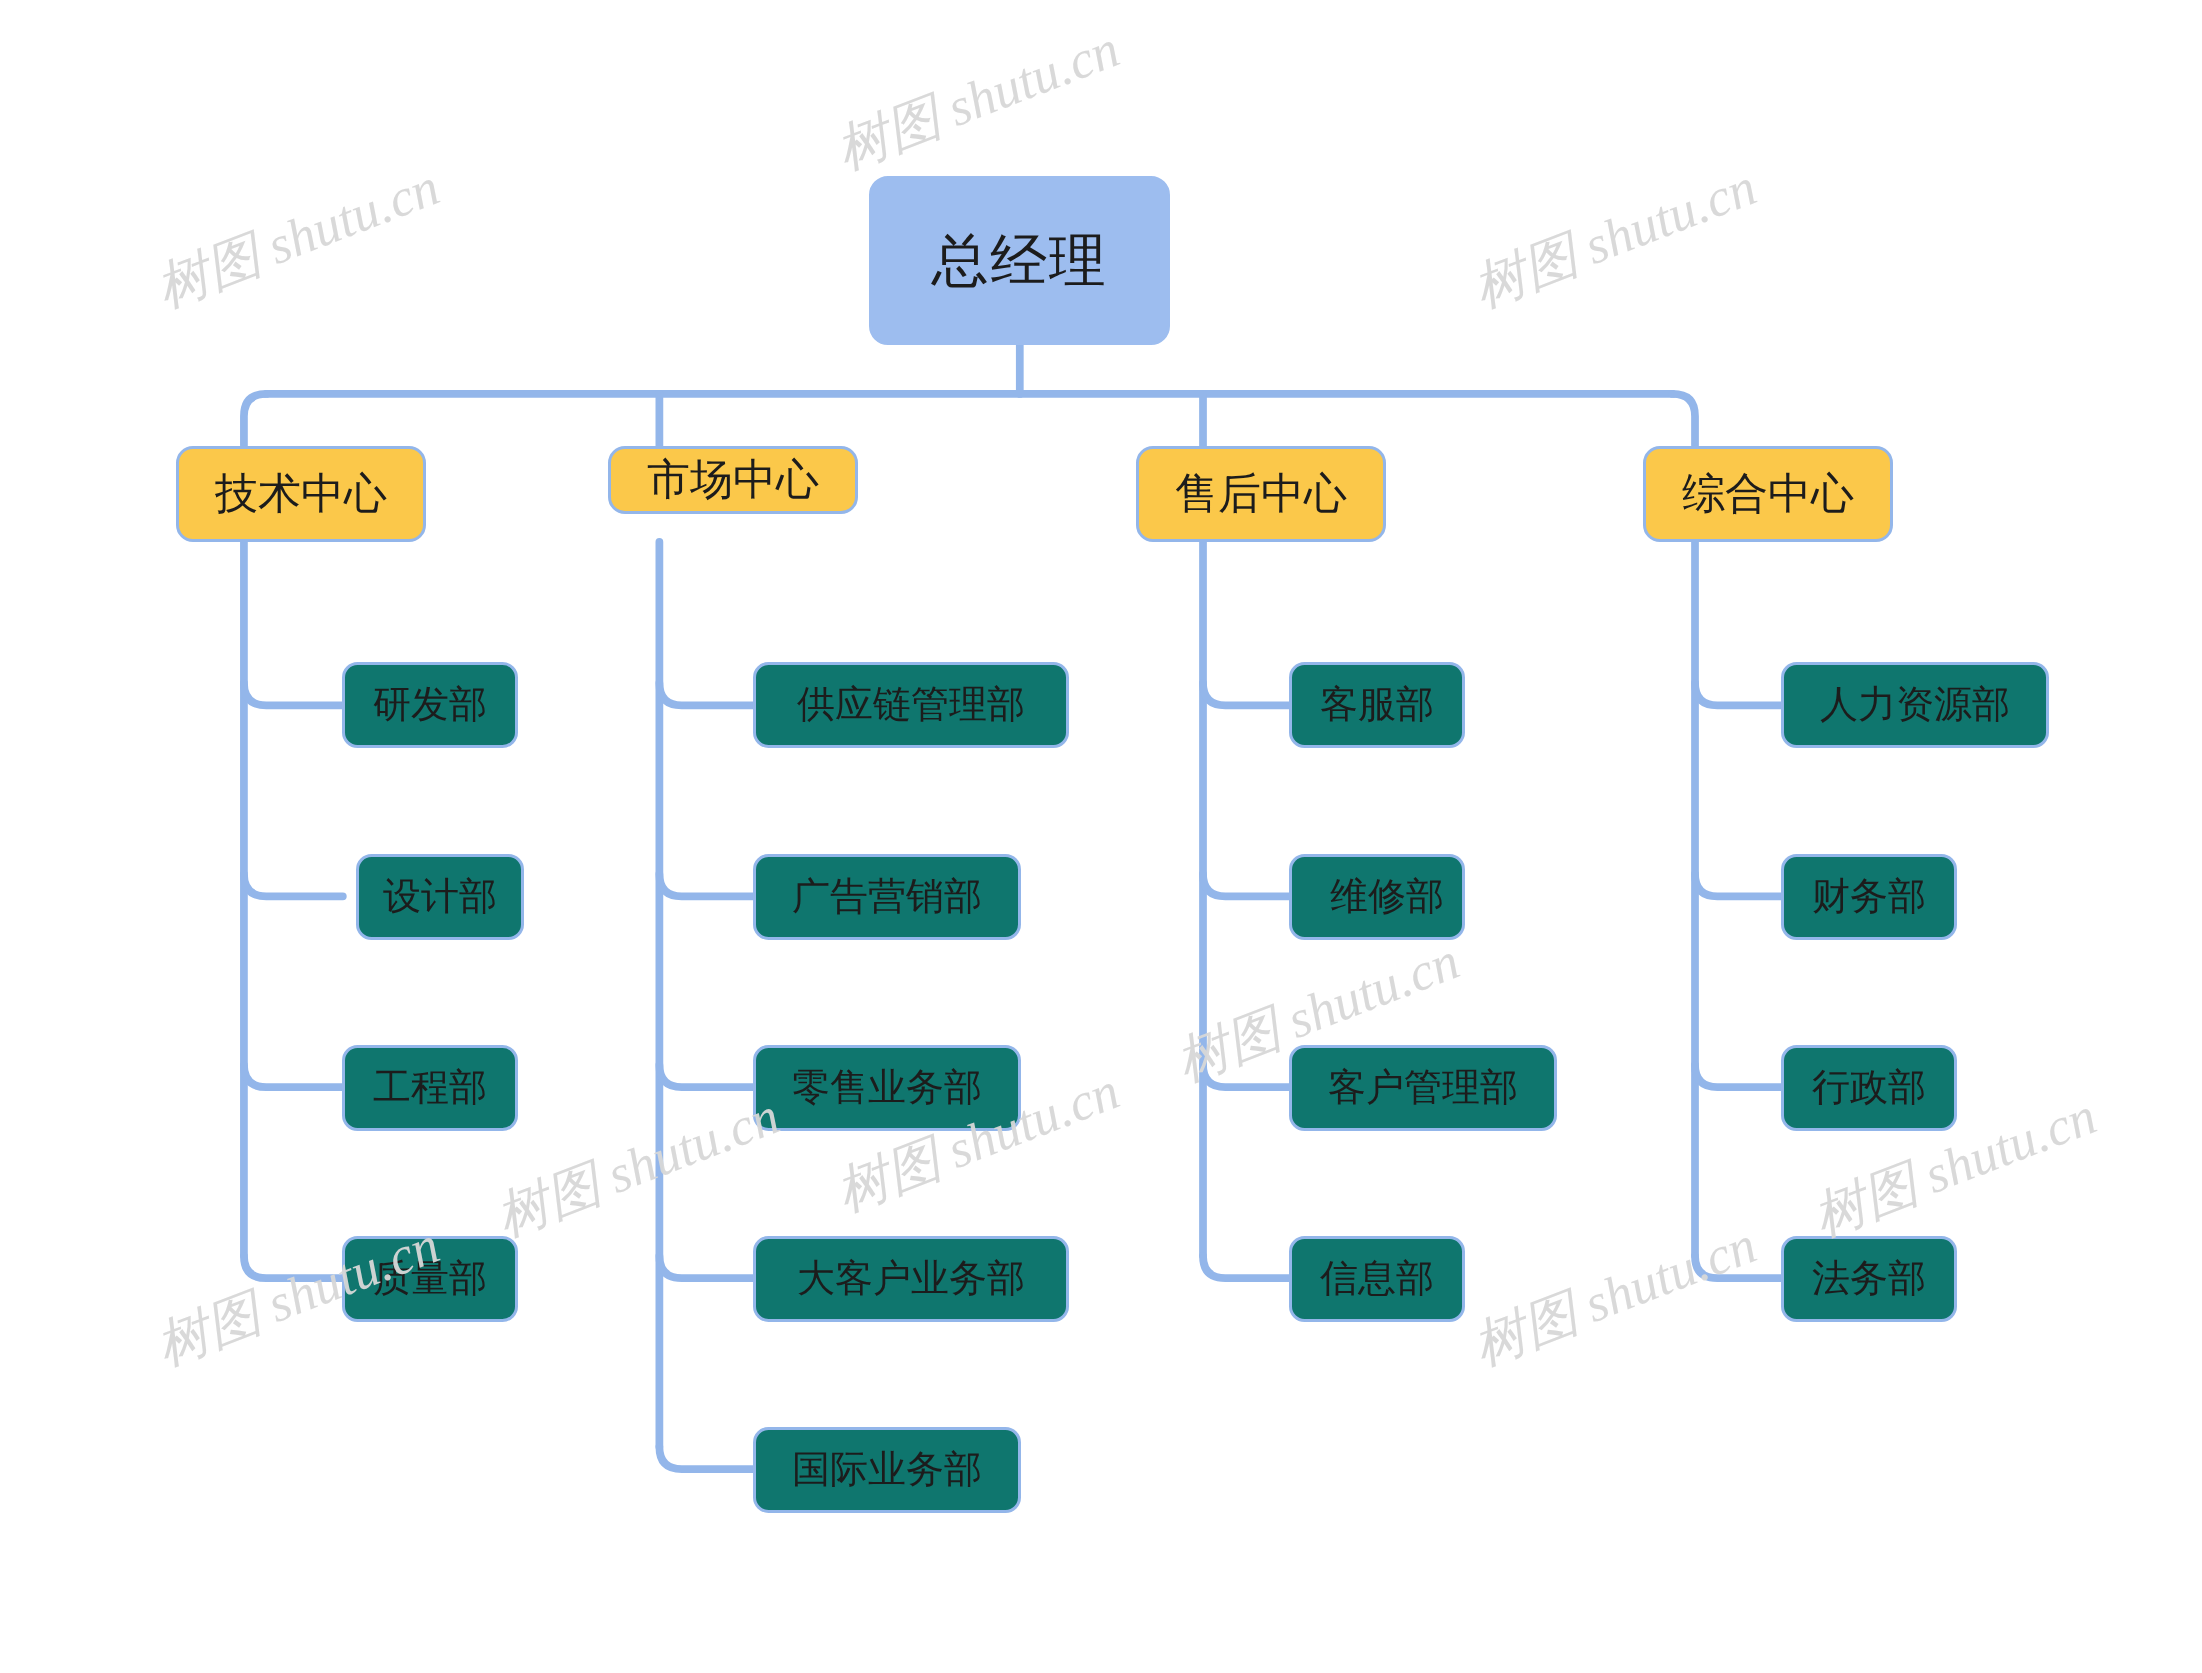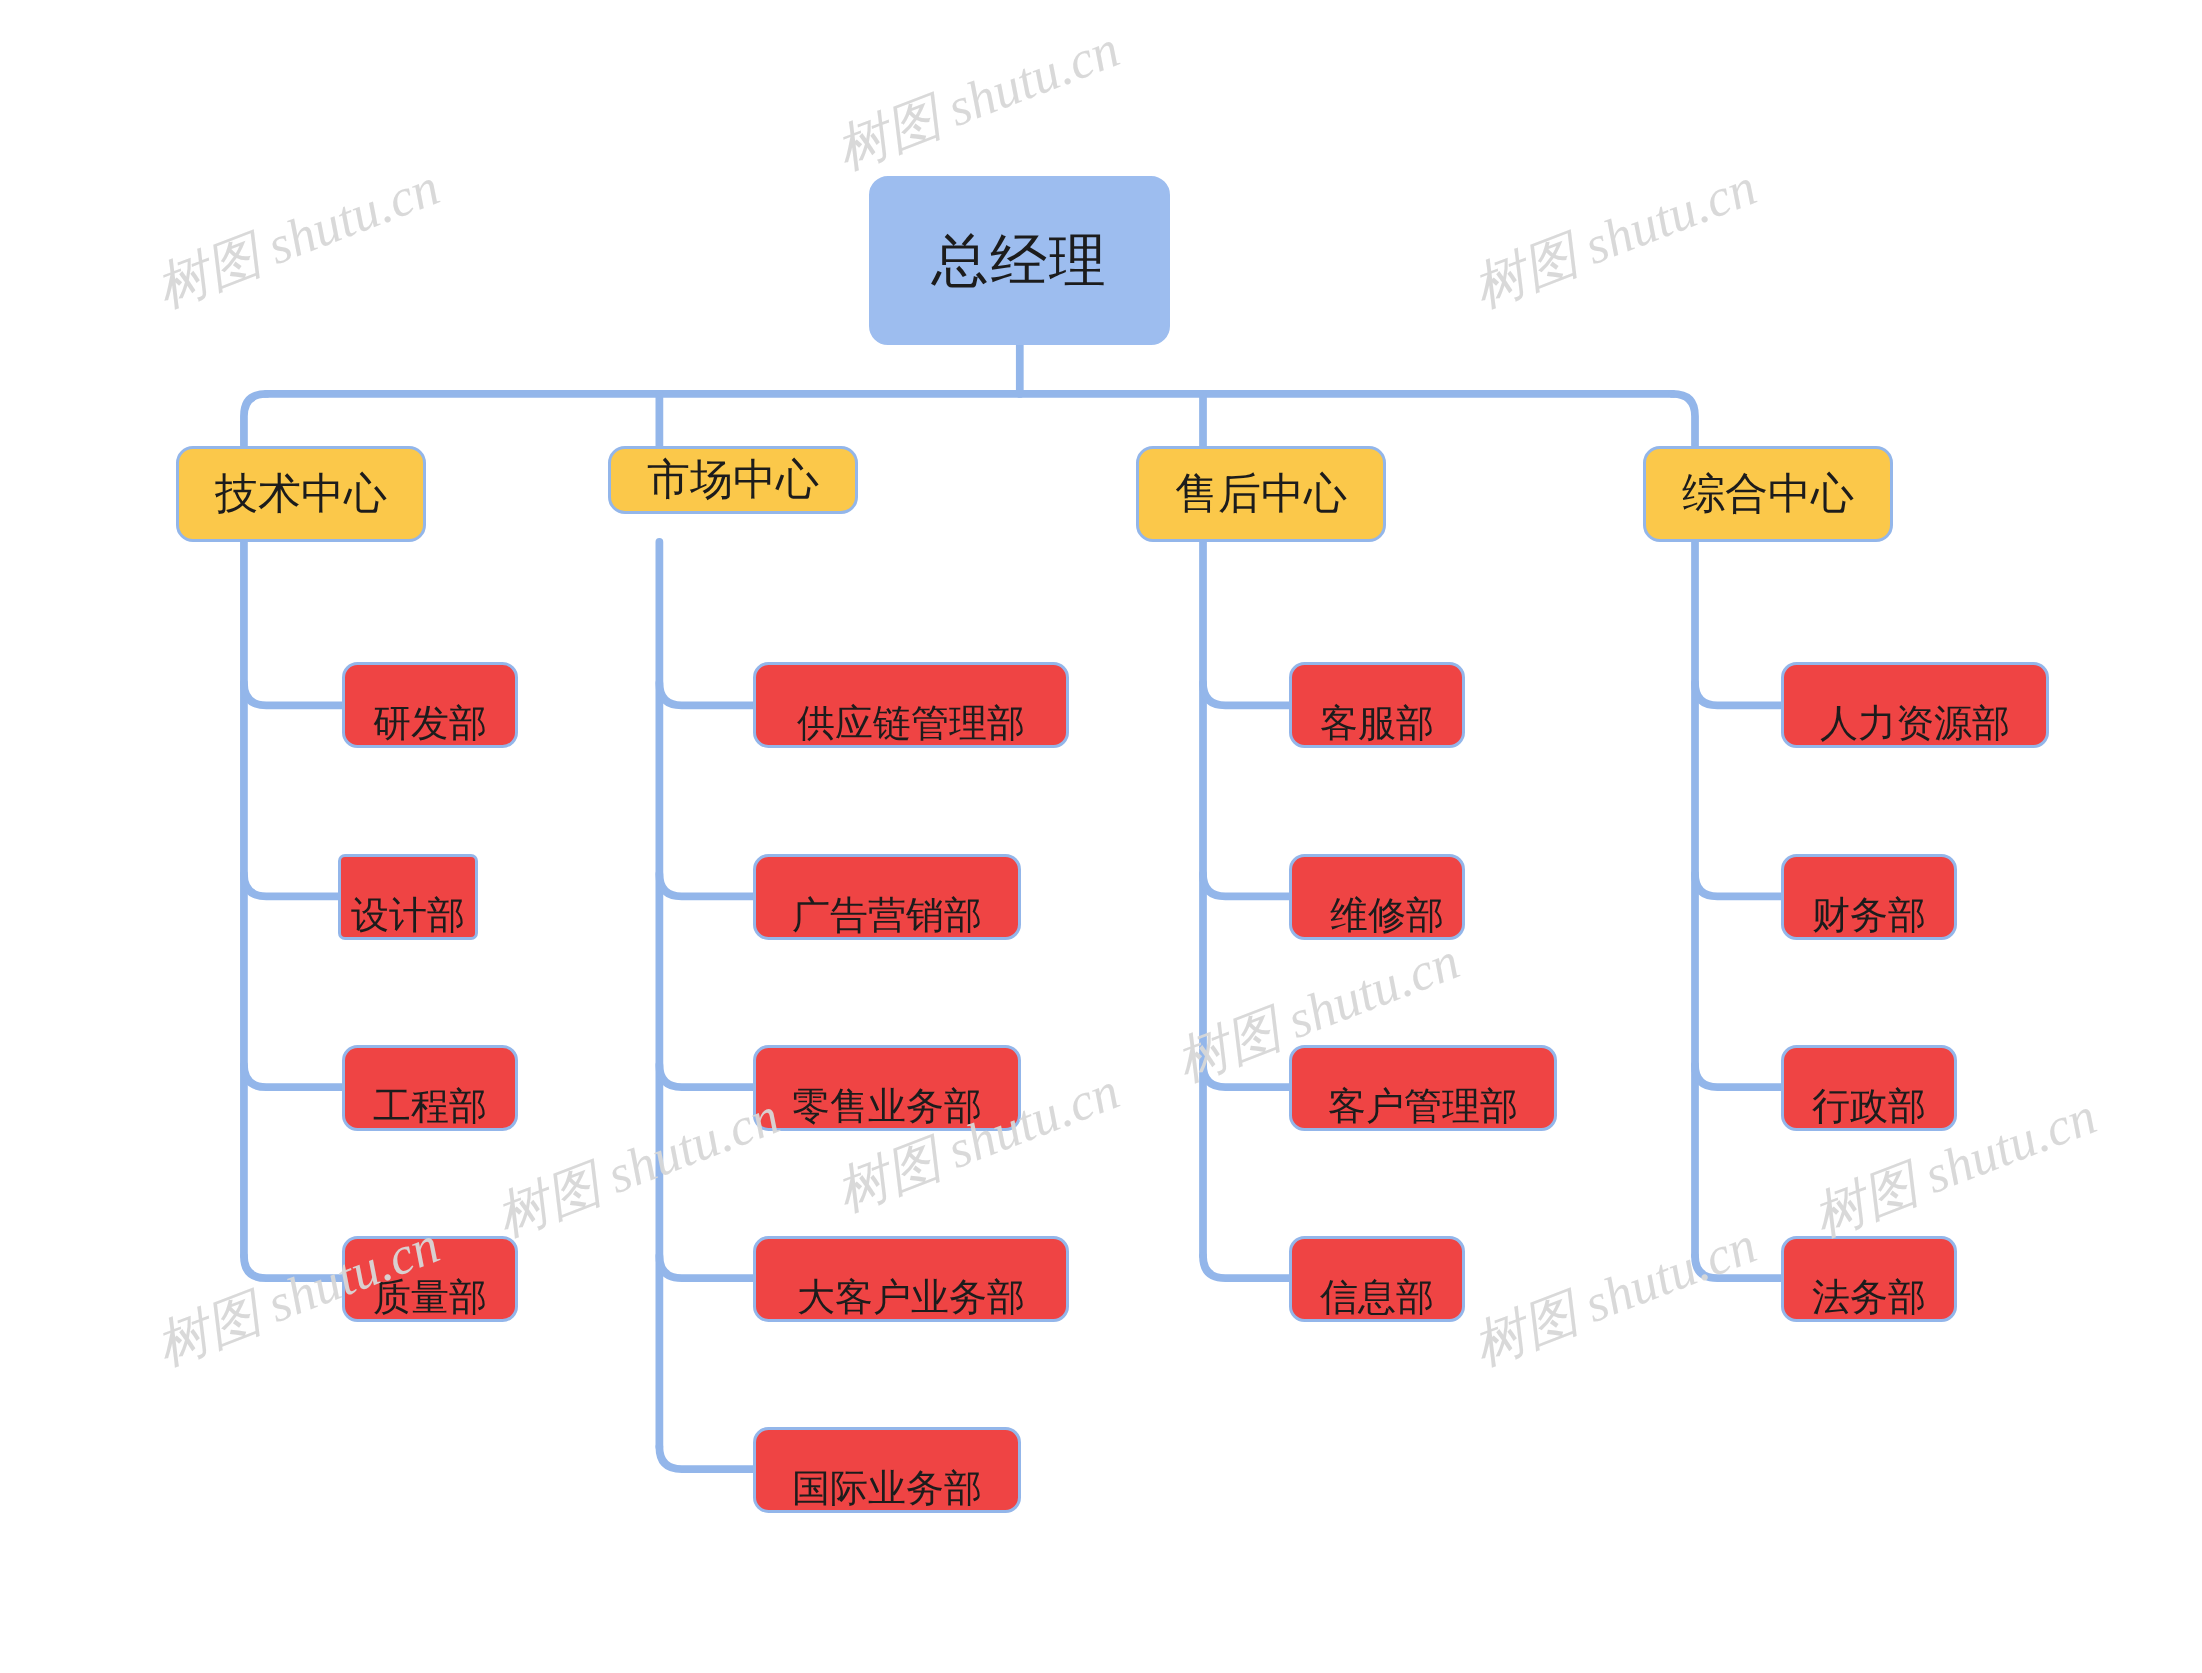--- a/index.html
+++ b/index.html
@@ -70,24 +70,23 @@
     border-radius: 19px;
     font-size: 57px;
     letter-spacing: 1.7px;
   }
   .node.center {
     background: #FBC84A;
     border-radius: 17px;
     font-size: 43px;
   }
   .node.leaf {
-    background: #ef4444;
+    background: #0f766e;
     border-radius: 15.5px;
     font-size: 38px;
-    align-items: flex-end;
   }
 </style>
 </head>
 <body>
 
 <div id="canvas">
 
   <svg id="edges" width="2203" height="1673" viewBox="0 0 2560 1945">
       <path d="M 1185 401 L 1185 458"></path>
       <path d="M 309 458 L 1944 458"></path>
@@ -121,21 +120,21 @@
   <div id="nodes">
       <div class="node root" style="left: 869px; top: 176px; width: 301px; height: 169px;">
         <span>总经理</span>
       </div>
       <div class="node center" style="left: 176px; top: 446px; width: 250px; height: 96px;">
         <span>技术中心</span>
       </div>
       <div class="node leaf" style="left: 342px; top: 662px; width: 176px; height: 86px;">
         <span>研发部</span>
       </div>
-      <div class="node leaf" style="left: 338px; top: 854px; width: 140px; height: 86px; border-radius: 7px;">
+      <div class="node leaf" style="left: 356px; top: 854px; width: 168px; height: 86px;">
         <span>设计部</span>
       </div>
       <div class="node leaf" style="left: 342px; top: 1045px; width: 176px; height: 86px;">
         <span>工程部</span>
       </div>
       <div class="node leaf" style="left: 342px; top: 1236px; width: 176px; height: 86px;">
         <span>质量部</span>
       </div>
       <div class="node center" style="left: 608px; top: 446px; width: 250px; height: 68px; align-items: center;">
         <span>市场中心</span>

